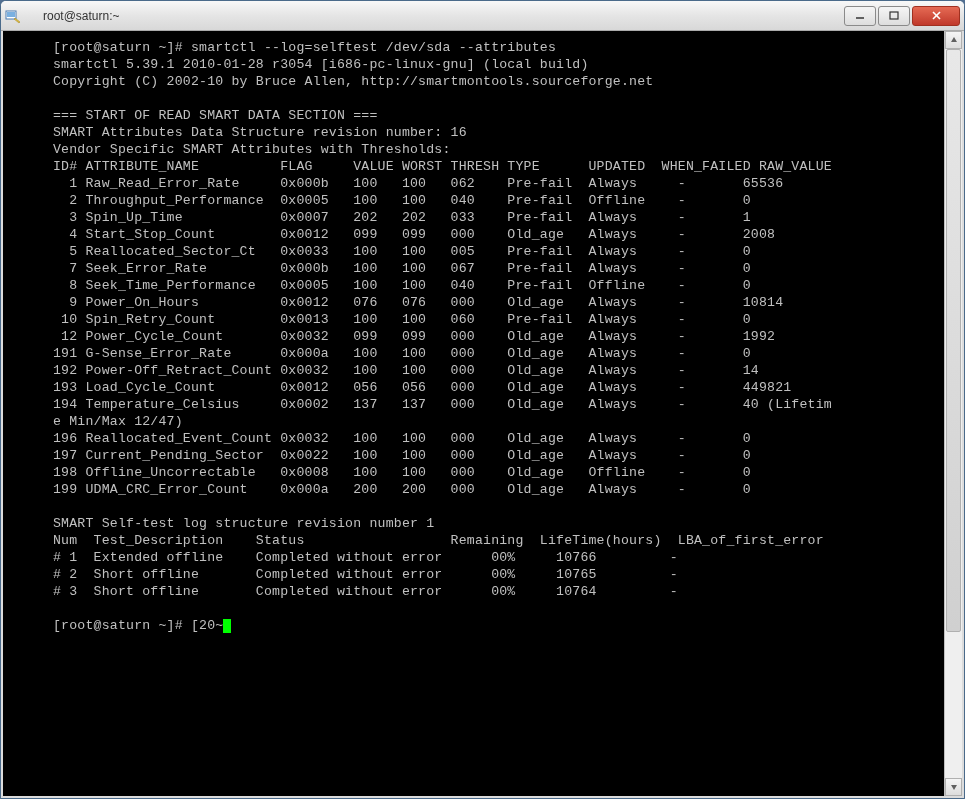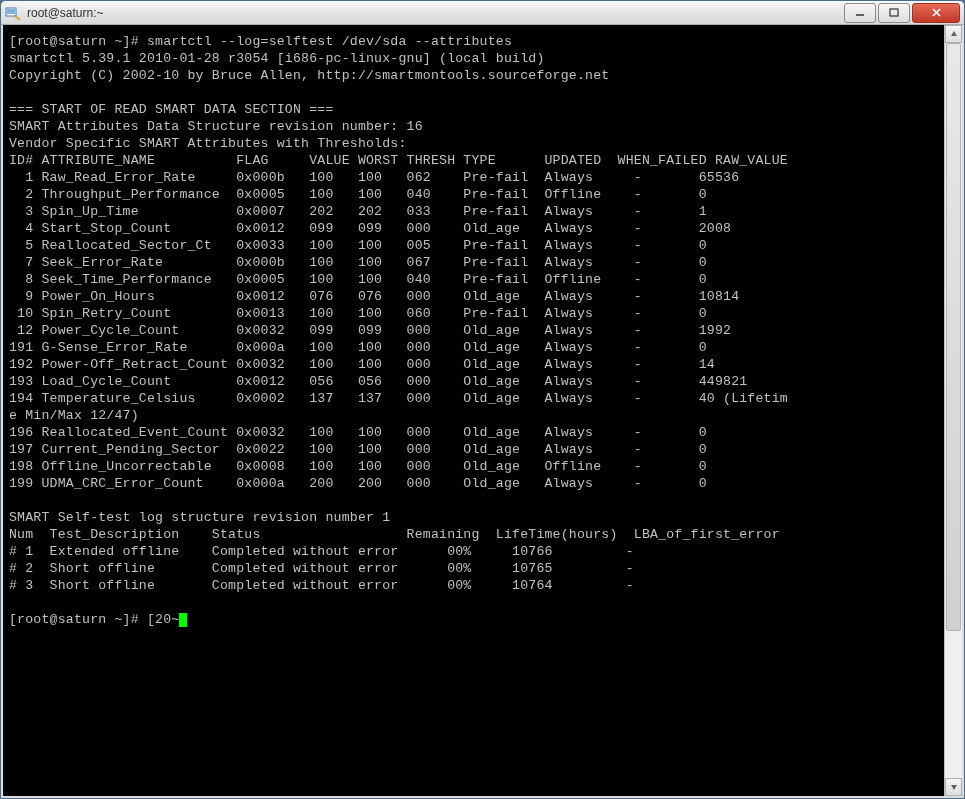--- a/index.html
+++ b/index.html
@@ -14,27 +14,28 @@
   width: 965px;
   height: 799px;
   background: #fff;
   border: 1px solid #4a6a8a;
   border-radius: 6px 6px 0 0;
   display: flex;
   flex-direction: column;
   box-shadow: 0 0 10px rgba(0,0,0,0.3);
 }
 .titlebar {
-  height: 24px;
+  height: 30px;
   background: linear-gradient(to bottom, #f8f8f8 0%, #e5e5e5 50%, #d8d8d8 100%);
   border-bottom: 1px solid #aaa;
   display: flex;
   align-items: center;
   padding: 0 4px;
   border-radius: 5px 5px 0 0;
+  gap: 16px;
 }
 .putty-icon {
   width: 16px;
   height: 16px;
   margin-right: 6px;
   display: inline-block;
 }
 .putty-icon svg { display: block; }
 .title-text {
   flex: 1;
@@ -72,20 +73,21 @@
 .terminal {
   flex: 1;
   padding: 8px 6px;
   color: #c0c0c0;
   font-family: "Courier New", monospace;
   font-size: 13.2px;
   line-height: 17px;
   white-space: pre;
   overflow: hidden;
   letter-spacing: 0.2px;
+  margin-left: 44px;
 }
 .scrollbar {
   width: 18px;
   background: #e9e9e9;
   display: flex;
   flex-direction: column;
   border-left: 1px solid #c0c0c0;
 }
 .sb-btn {
   height: 18px;

